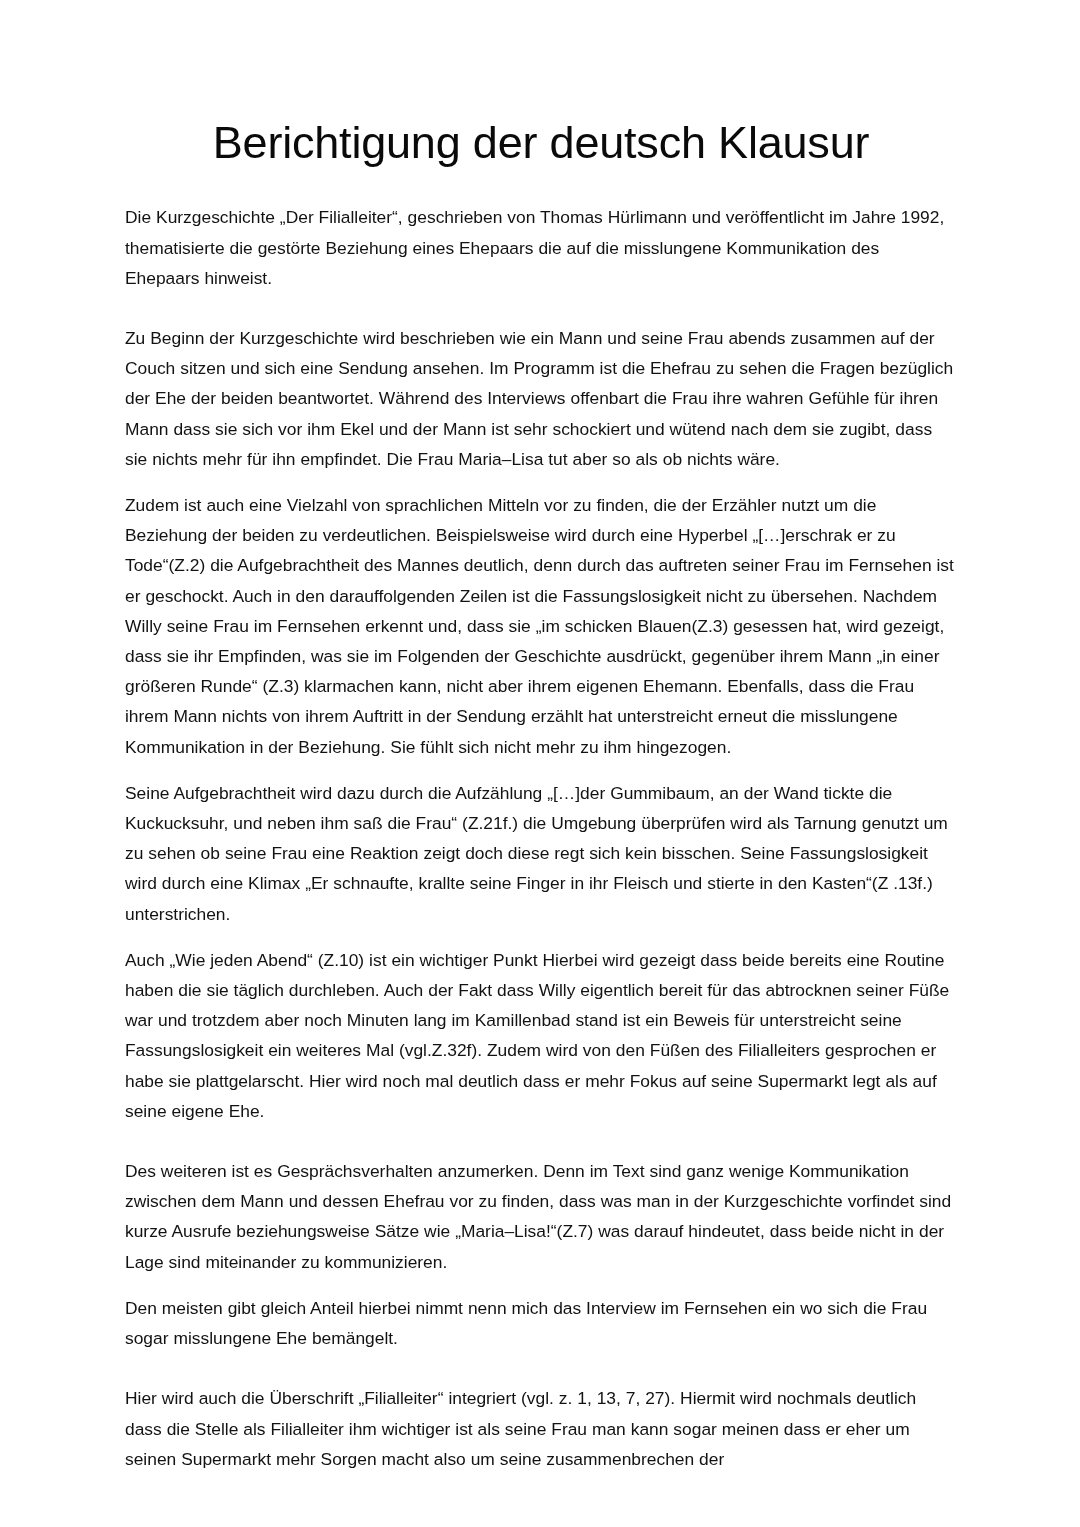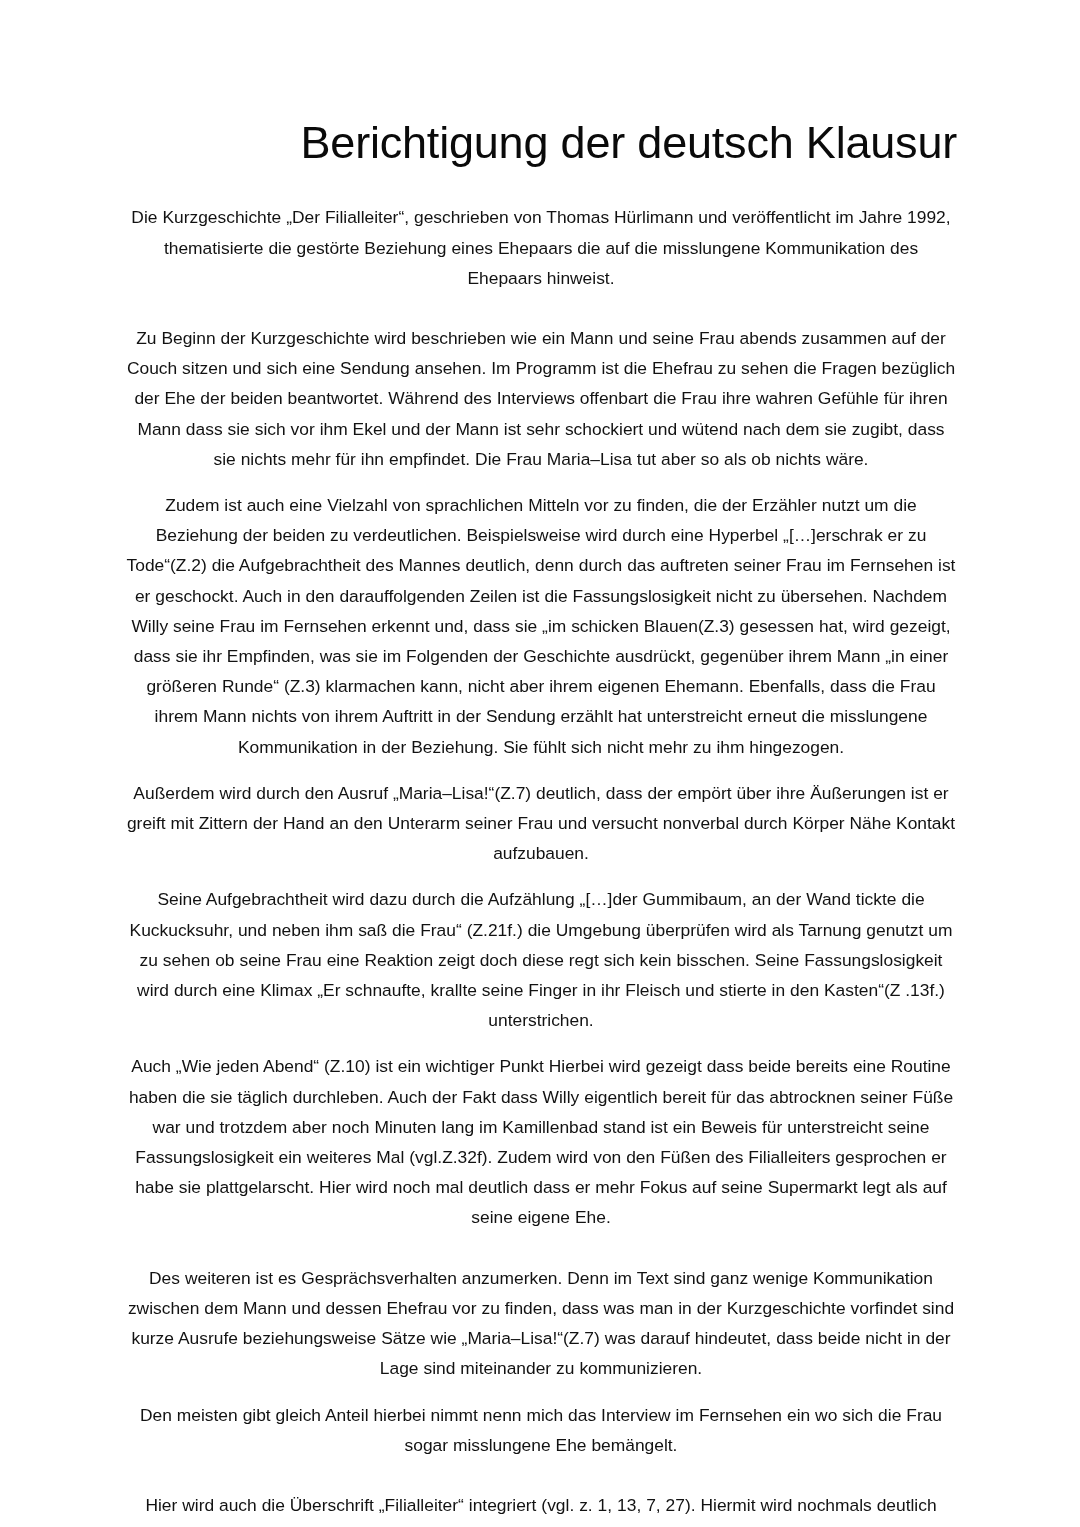--- a/index.html
+++ b/index.html
@@ -27,31 +27,31 @@
     left: 125px;
     top: 118px;
     width: 832px;
   }
 
   .doc-title {
     font-size: 45px;
     font-weight: 400;
     line-height: 1.12;
     letter-spacing: -0.2px;
-    text-align: right;
+    text-align: center;
     margin: 0 0 34px 0;
     color: #0a0a0a;
     white-space: nowrap;
   }
 
   .para {
     font-size: 17.4px;
     line-height: 30.2px;
     margin: 0;
-    text-align: center;
+    text-align: left;
     color: #121212;
     word-spacing: 0.1px;
   }
 
   
   .para + .para {
     margin-top: 16px;
   }
 
   .para.gap {
@@ -67,21 +67,20 @@
 
     <h1 class="doc-title">Berichtigung der deutsch Klausur</h1>
 
     <p class="para gap">Die Kurzgeschichte „Der Filialleiter“,  geschrieben von Thomas Hürlimann und veröffentlicht im Jahre 1992, thematisierte die gestörte Beziehung eines Ehepaars die auf die misslungene Kommunikation des Ehepaars  hinweist.</p>
 
     <p class="para gap">Zu Beginn der Kurzgeschichte wird beschrieben wie ein Mann und seine Frau abends zusammen auf der Couch sitzen und sich eine Sendung ansehen. Im Programm ist die Ehefrau zu sehen die Fragen bezüglich der Ehe der beiden beantwortet. Während des Interviews offenbart die Frau ihre wahren Gefühle für ihren Mann dass sie sich vor ihm Ekel und der Mann ist sehr schockiert und wütend nach dem sie zugibt, dass sie nichts mehr für ihn empfindet. Die Frau Maria–Lisa tut aber so als ob nichts wäre.</p>
 
 
     <p class="para">Zudem ist auch eine Vielzahl von sprachlichen Mitteln vor zu finden, die der Erzähler nutzt um die Beziehung der beiden zu verdeutlichen. Beispielsweise wird durch eine Hyperbel „[…]erschrak er zu Tode“(Z.2) die Aufgebrachtheit des Mannes deutlich, denn durch das auftreten seiner Frau im Fernsehen ist er geschockt. Auch in den darauffolgenden Zeilen ist die Fassungslosigkeit nicht zu übersehen. Nachdem Willy seine Frau im Fernsehen erkennt und, dass sie „im schicken Blauen(Z.3) gesessen hat, wird gezeigt, dass sie ihr Empfinden, was sie im Folgenden der Geschichte ausdrückt, gegenüber ihrem Mann „in einer größeren Runde“ (Z.3) klarmachen kann, nicht aber ihrem eigenen Ehemann. Ebenfalls, dass die Frau ihrem Mann nichts von ihrem Auftritt in der Sendung erzählt hat unterstreicht erneut die misslungene Kommunikation in der Beziehung. Sie fühlt sich nicht mehr zu ihm hingezogen.</p>
 
-    <p class="para">Außerdem wird durch den Ausruf „Maria–Lisa!“(Z.7) deutlich, dass der empört über ihre Äußerungen ist er greift mit Zittern der Hand an den Unterarm seiner Frau und versucht nonverbal durch Körper Nähe Kontakt aufzubauen.</p>
 
     <p class="para">Seine Aufgebrachtheit wird dazu durch die Aufzählung „[…]der Gummibaum, an der Wand tickte die Kuckucksuhr, und neben ihm saß die Frau“ (Z.21f.)  die Umgebung überprüfen wird als Tarnung genutzt um zu sehen ob seine Frau eine Reaktion zeigt doch diese regt sich kein bisschen. Seine Fassungslosigkeit wird durch eine Klimax „Er schnaufte, krallte seine Finger in ihr Fleisch und stierte in den Kasten“(Z .13f.) unterstrichen.</p>
 
     <p class="para">Auch  „Wie jeden Abend“ (Z.10) ist ein wichtiger Punkt Hierbei wird gezeigt dass beide bereits eine Routine haben die sie täglich durchleben. Auch der Fakt dass Willy eigentlich bereit für das abtrocknen seiner Füße war und trotzdem aber noch Minuten lang im Kamillenbad stand ist ein Beweis für unterstreicht seine Fassungslosigkeit ein weiteres Mal (vgl.Z.32f). Zudem wird von den Füßen des Filialleiters gesprochen er habe sie plattgelarscht. Hier wird noch mal deutlich dass er mehr Fokus auf seine Supermarkt legt als auf seine eigene Ehe.</p>
 
     <p class="para gap">Des weiteren ist es Gesprächsverhalten anzumerken. Denn im Text sind ganz wenige Kommunikation zwischen dem Mann und dessen Ehefrau vor zu finden, dass was man in der Kurzgeschichte vorfindet sind kurze Ausrufe beziehungsweise Sätze wie „Maria–Lisa!“(Z.7) was darauf hindeutet, dass beide nicht in der Lage sind miteinander zu kommunizieren.</p>
 
     <p class="para">Den meisten gibt gleich Anteil hierbei nimmt nenn mich das Interview im Fernsehen ein wo sich die Frau sogar misslungene Ehe bemängelt.</p>
 
     <p class="para gap">Hier wird auch die Überschrift „Filialleiter“ integriert (vgl. z. 1, 13, 7, 27). Hiermit wird nochmals deutlich dass die Stelle als Filialleiter ihm wichtiger ist als seine Frau man kann sogar meinen dass er eher um seinen Supermarkt mehr Sorgen macht also um seine zusammenbrechen der</p>

